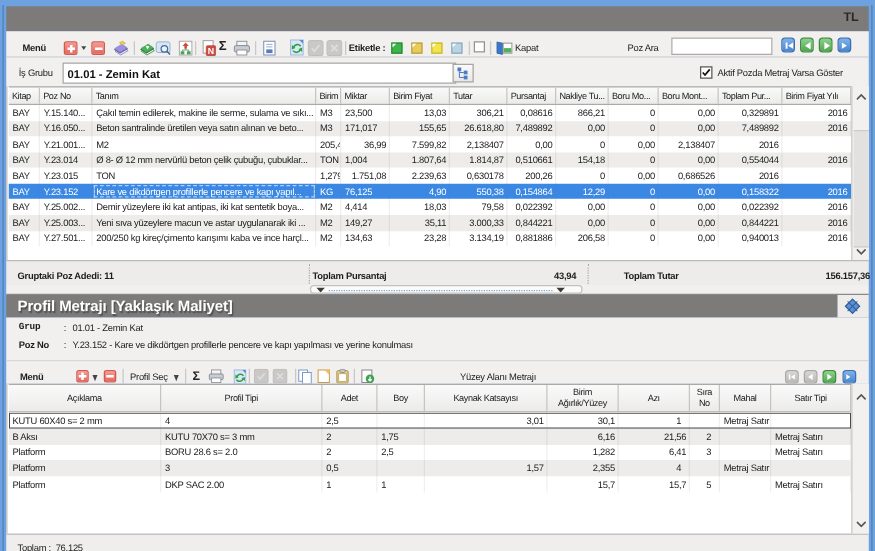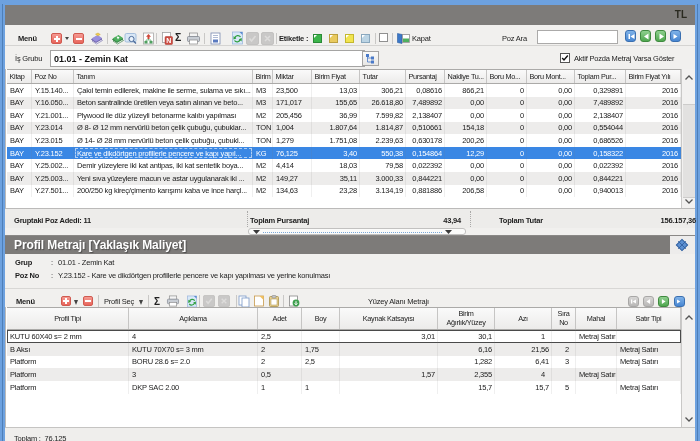--- a/index.html
+++ b/index.html
@@ -234,21 +234,20 @@
         <div class="c r" style="">7,489892</div>
         <div class="c r" style="">0,00</div>
         <div class="c r" style="">0</div>
         <div class="c r" style="">0,00</div>
         <div class="c r" style="">7,489892</div>
         <div class="c r" style="">2016</div>
       </div>
       <div class="grow" style="flex:1;grid-template-columns:25px 42px 179px 20px 39px 48px 46px 39px 42px 40px 48px 51px 55px;">
         <div class="c" style="">BAY</div>
         <div class="c" style="">Y.21.001...</div>
-        <div class="c" style="">Plywood ile düz yüzeyli betonarme kalıbı yapılması</div>
         <div class="c" style="">M2</div>
         <div class="c" style="">205,456</div>
         <div class="c r" style="">36,99</div>
         <div class="c r" style="">7.599,82</div>
         <div class="c r" style="">2,138407</div>
         <div class="c r" style="">0,00</div>
         <div class="c r" style="">0</div>
         <div class="c r" style="">0,00</div>
         <div class="c r" style="">2,138407</div>
         <div class="c r" style="">2016</div>
@@ -264,39 +263,38 @@
         <div class="c r" style="">0,510661</div>
         <div class="c r" style="">154,18</div>
         <div class="c r" style="">0</div>
         <div class="c r" style="">0,00</div>
         <div class="c r" style="">0,554044</div>
         <div class="c r" style="">2016</div>
       </div>
       <div class="grow" style="flex:1;grid-template-columns:25px 42px 179px 20px 39px 48px 46px 39px 42px 40px 48px 51px 55px;">
         <div class="c" style="">BAY</div>
         <div class="c" style="">Y.23.015</div>
-        <div class="c" style="">Ø 14- Ø 28 mm nervürlü beton çelik çubuğu, çubukl...</div>
         <div class="c" style="">TON</div>
         <div class="c" style="">1,279</div>
         <div class="c r" style="">1.751,08</div>
         <div class="c r" style="">2.239,63</div>
         <div class="c r" style="">0,630178</div>
         <div class="c r" style="">200,26</div>
         <div class="c r" style="">0</div>
         <div class="c r" style="">0,00</div>
         <div class="c r" style="">0,686526</div>
         <div class="c r" style="">2016</div>
       </div>
       <div class="grow selrow" style="flex:1;grid-template-columns:25px 42px 179px 20px 39px 48px 46px 39px 42px 40px 48px 51px 55px;">
         <div class="c" style="">BAY</div>
         <div class="c" style="">Y.23.152</div>
         <div class="c" style="outline:1px dashed rgba(255,255,255,0.6);outline-offset:-2px;">Kare ve dikdörtgen profillerle pencere ve kapı yapıl...</div>
         <div class="c" style="">KG</div>
         <div class="c" style="">76,125</div>
-        <div class="c r" style="">3,40</div>
+        <div class="c r" style="">4,90</div>
         <div class="c r" style="">550,38</div>
         <div class="c r" style="">0,154864</div>
         <div class="c r" style="">12,29</div>
         <div class="c r" style="">0</div>
         <div class="c r" style="">0,00</div>
         <div class="c r" style="">0,158322</div>
         <div class="c r" style="">2016</div>
       </div>
       <div class="grow" style="flex:1;grid-template-columns:25px 42px 179px 20px 39px 48px 46px 39px 42px 40px 48px 51px 55px;">
         <div class="c" style="">BAY</div>
@@ -382,21 +380,21 @@
   <div class="t" style="top:2px;">Profil Metrajı [Yaklaşık Maliyet]</div>
   <div style="position:absolute;right:0;top:0;width:25px;height:18px;background:#EDECEB;">
     <svg width="16" height="16" viewBox="0 0 16 16" style="position:absolute;left:4px;top:1px;">
       <rect x="4" y="4" width="8" height="8" transform="rotate(45 8 8)" fill="#5C90D2" stroke="#2F5F9F" stroke-width="1"></rect>
       <path d="M8 2.5 L8 13.5 M2.5 8 L13.5 8" stroke="#2F5F9F" stroke-width="0.8" transform="rotate(45 8 8)"></path>
     </svg>
   </div>
 </div>
 
 <div class="abs band" style="left:5px;top:254px;width:690px;height:34px;">
-  <div class="abs txt b" style="left:10px;top:4px;">Grup</div>
+  <div class="abs txt b" style="left:10px;top:4px;font-family:Liberation Mono, monospace;">Grup</div>
   <div class="abs txt" style="left:46px;top:4px;">:</div>
   <div class="abs txt" style="left:53px;top:4px;">01.01 - Zemin Kat</div>
   <div class="abs txt b" style="left:10px;top:17px;">Poz No</div>
   <div class="abs txt" style="left:46px;top:17px;">:</div>
   <div class="abs txt" style="left:53px;top:17px;">Y.23.152 - Kare ve dikdörtgen profillerle pencere ve kapı yapılması ve yerine konulması</div>
 </div>
 
 <div class="abs band" style="left:5px;top:288px;width:690px;height:19px;border-top:1px solid #D8D7D5;">
   <div class="abs txt b" style="left:11px;top:8px;">Menü</div>
   <div class="icon" style="left:56px;top:7px;width:10px;height:10px;border-radius:2px;background:linear-gradient(#F59A92,#E8655B);border:1px solid #D05A50;">
@@ -475,22 +473,22 @@
     <div class="navb" style="left:46px;width:11px;height:11px;background:linear-gradient(#7FB2E8,#4786D2);border:1px solid #3A6FB0;">
         <svg width="9" height="9" viewBox="0 0 11 11">
           <polygon points="2.5,3 2.5,8 6.5,5.5" fill="#fff"></polygon>
         </svg>
       </div>
   </div>
 </div>
 
 <div class="abs" style="left:5px;top:307px;width:690px;height:120px;background:#fff;border-left:1px solid #BBBAB9;">
   <div class="ghead" style="position:absolute;left:1px;top:0;width:674px;height:23px;grid-template-columns:122px 129px 44px 38px 98px 57px 57px 24px 41px 64px;">
+    <div class="hc" style="justify-content:center;padding-left:0;">Açıklama</div>
     <div class="hc" style="justify-content:center;padding-left:0;">Profil Tipi</div>
-    <div class="hc" style="justify-content:center;padding-left:0;">Açıklama</div>
     <div class="hc" style="justify-content:center;padding-left:0;">Adet</div>
     <div class="hc" style="justify-content:center;padding-left:0;">Boy</div>
     <div class="hc" style="justify-content:center;padding-left:0;">Kaynak Katsayısı</div>
     <div class="hc" style="justify-content:center;padding-left:0;">
         <span style="width:100%;text-align:center;line-height:8.5px;white-space:normal;">Birim<br>Ağırlık/Yüzey</span>
       </div>
     <div class="hc" style="justify-content:center;padding-left:0;">Azı</div>
     <div class="hc" style="justify-content:center;padding-left:0;">
         <span style="width:100%;text-align:center;line-height:8.5px;white-space:normal;">Sıra<br>No</span>
       </div>

